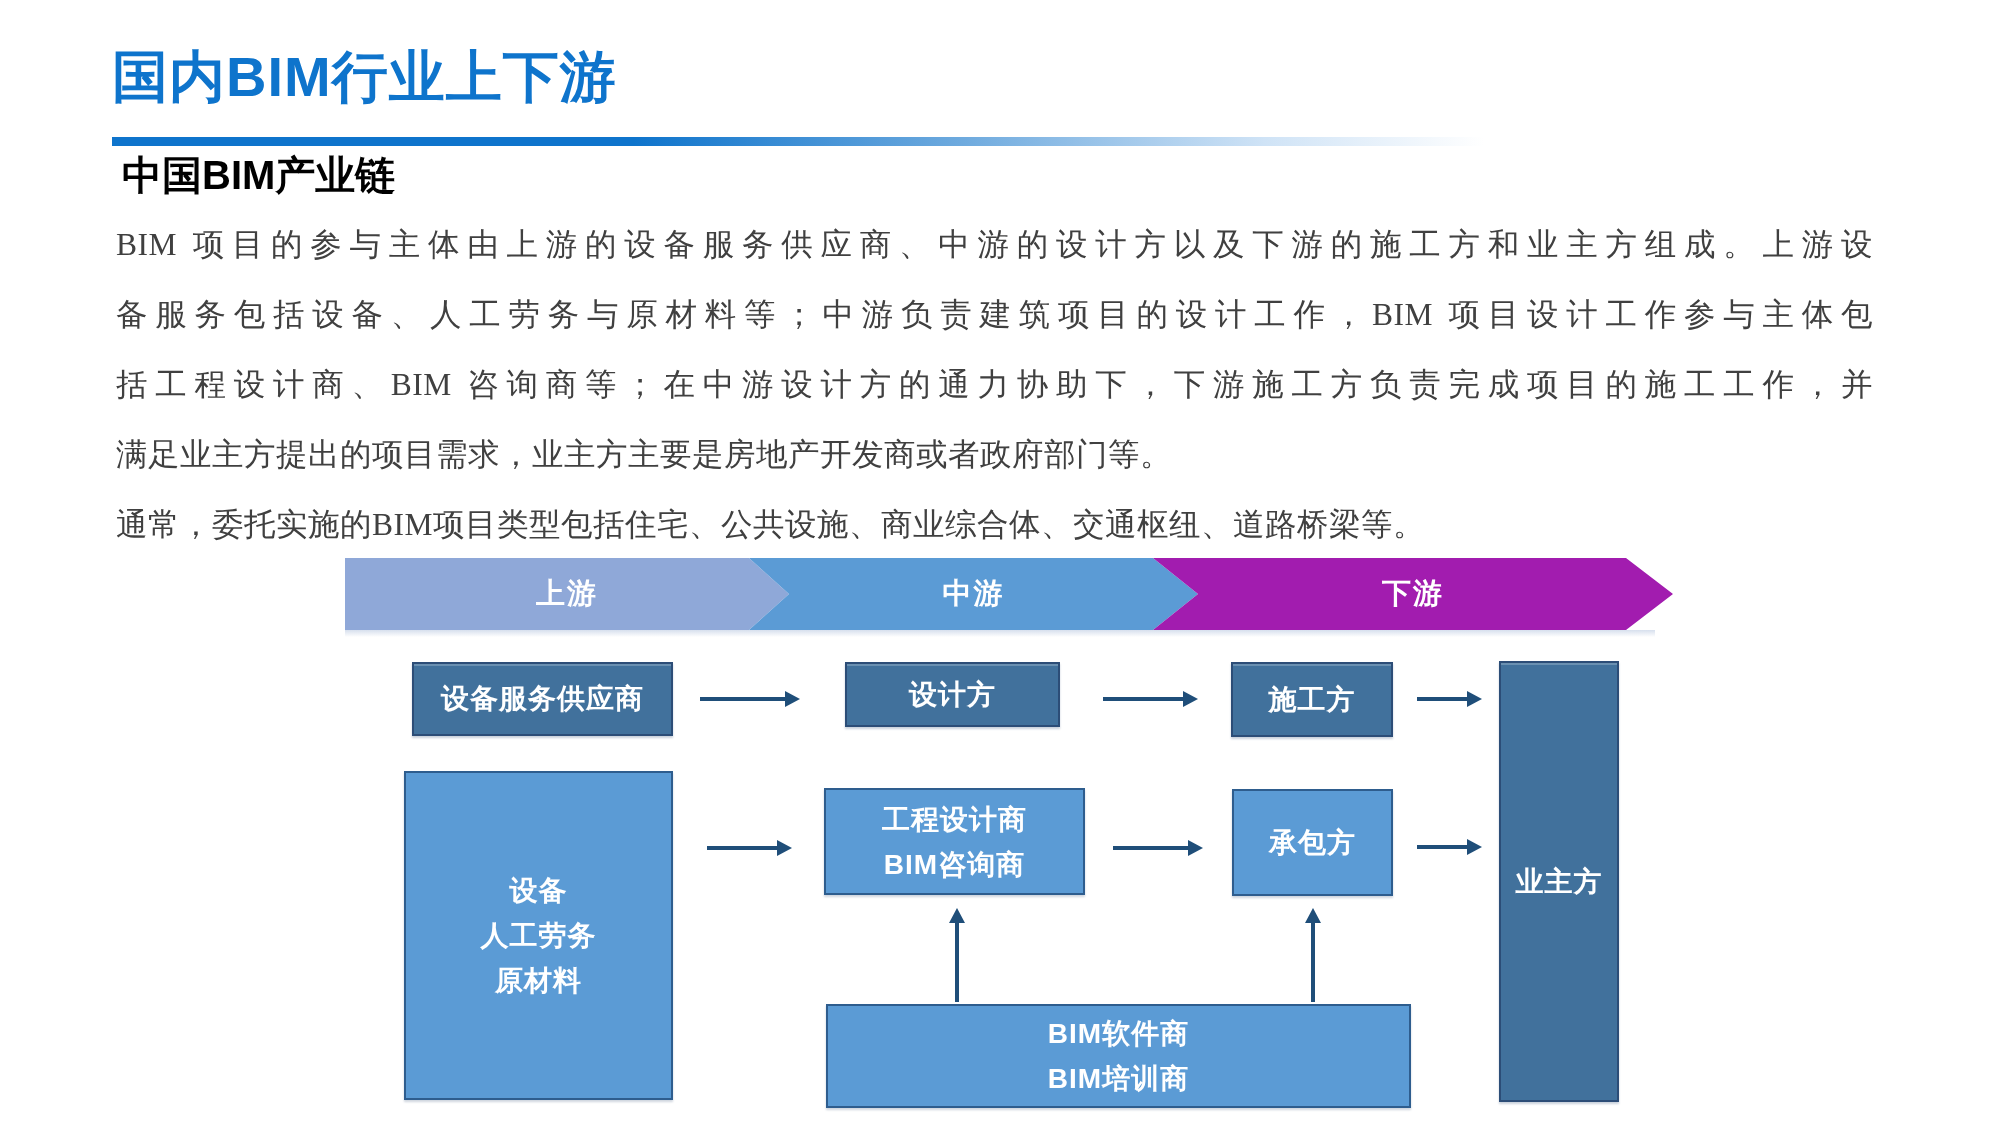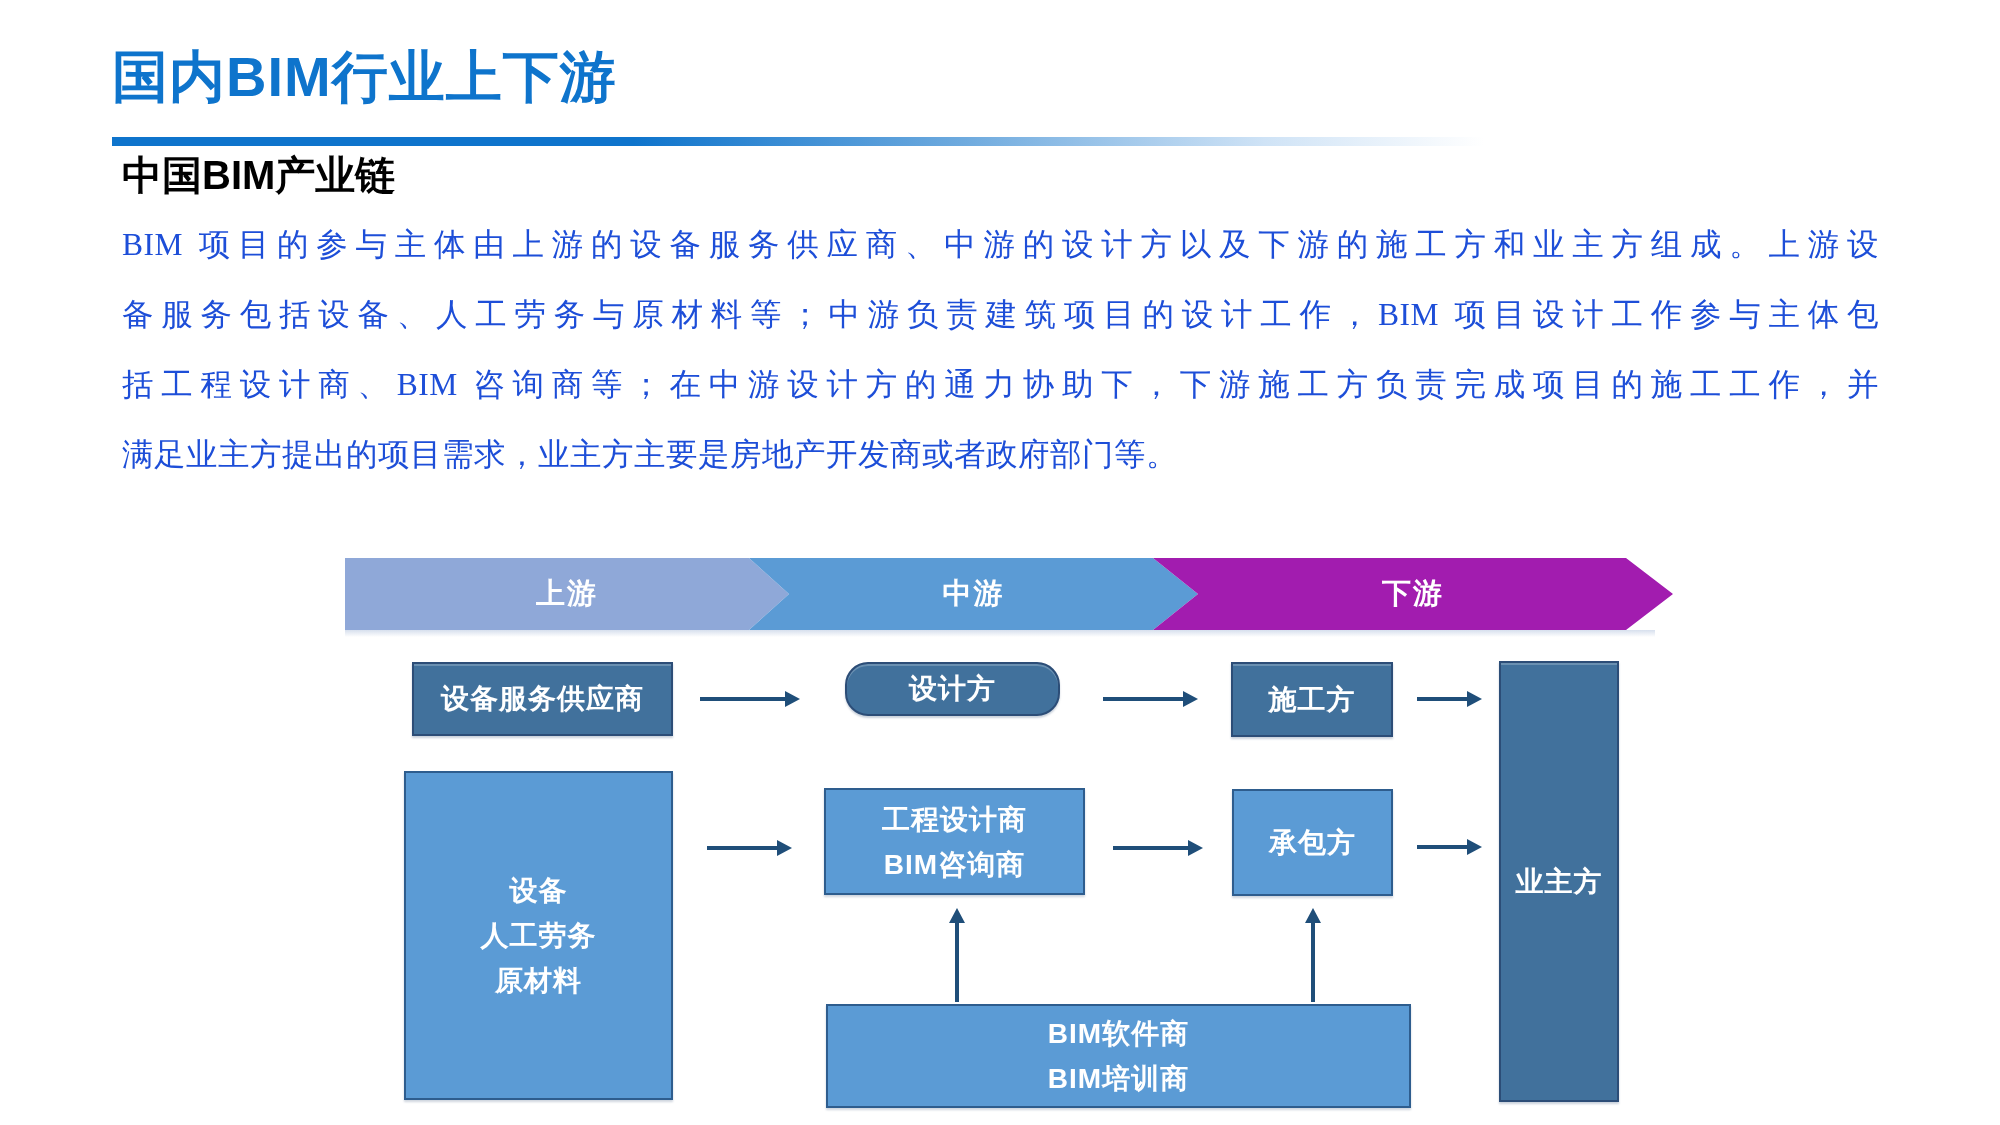--- a/index.html
+++ b/index.html
@@ -19,23 +19,23 @@
   .title-underline{
     position:absolute;left:112px;top:137px;width:1372px;height:9px;
     background:linear-gradient(to right,#0e74cc 0%,#0e74cc 38%,#6eaade 62%,#cfe3f6 84%,rgba(255,255,255,0) 100%);
   }
   .subtitle{
     position:absolute;left:122px;top:148px;
     font-size:40px;font-weight:800;color:#000;margin:0;white-space:nowrap;
   }
   
   .body-text{
-    position:absolute;left:122px;top:210px;width:1757px;
+    position:absolute;left:116px;top:210px;width:1757px;
     font-family:"Liberation Serif", serif;
-    font-size:31.5px;color:#1d4ed8;
+    font-size:31.5px;color:#404040;
   }
   .body-text .pline{height:70px;line-height:70px;letter-spacing:0.5px;white-space:nowrap;}
   .body-text .pline.j{white-space:normal;text-align:justify;text-align-last:justify;}
   
   .stage{
     position:absolute;top:558px;height:72px;
     display:flex;align-items:center;justify-content:center;
     color:#fff;font-size:29px;font-weight:700;letter-spacing:2px;
   }
   .stage-up{
@@ -91,37 +91,38 @@
 
   <h1 class="page-title">国内BIM行业上下游</h1>
   <div class="title-underline"></div>
   <h2 class="subtitle">中国BIM产业链</h2>
 
   <div class="body-text">
     <div class="pline j">BIM 项目的参与主体由上游的设备服务供应商、中游的设计方以及下游的施工方和业主方组成。上游设</div>
     <div class="pline j">备服务包括设备、人工劳务与原材料等；中游负责建筑项目的设计工作，BIM 项目设计工作参与主体包</div>
     <div class="pline j">括工程设计商、BIM 咨询商等；在中游设计方的通力协助下，下游施工方负责完成项目的施工工作，并</div>
     <div class="pline">满足业主方提出的项目需求，业主方主要是房地产开发商或者政府部门等。</div>
+    <div class="pline">通常，委托实施的BIM项目类型包括住宅、公共设施、商业综合体、交通枢纽、道路桥梁等。</div>
   </div>
 
   <div class="stage stage-up">
     <span>上游</span>
   </div>
   <div class="stage stage-mid">
     <span>中游</span>
   </div>
   <div class="stage stage-down">
     <span>下游</span>
   </div>
   <div class="stage-shadow"></div>
 
   <div class="node dark" style="left:412px;top:662px;width:261px;height:74px;">
     <span>设备服务供应商</span>
   </div>
-  <div class="node dark" style="left:845px;top:662px;width:215px;height:54px;border-radius:23px;">
+  <div class="node dark" style="left:845px;top:662px;width:215px;height:65px;">
     <span>设计方</span>
   </div>
   <div class="node dark" style="left:1231px;top:662px;width:162px;height:75px;align-items:center;">
     <span>施工方</span>
   </div>
   <div class="node dark" style="left:1499px;top:661px;width:120px;height:441px;">
     <span>业主方</span>
   </div>
 
   <div class="node light" style="left:404px;top:771px;width:269px;height:329px;">

